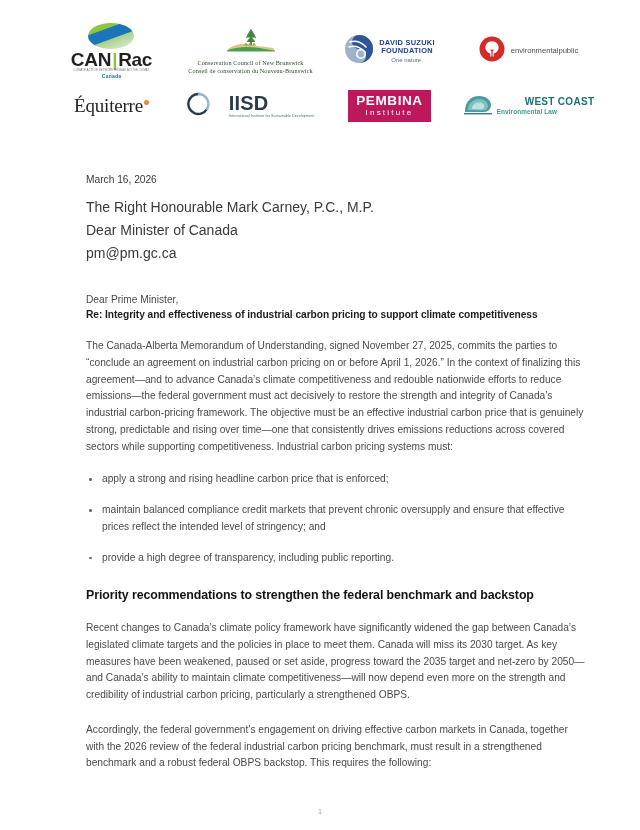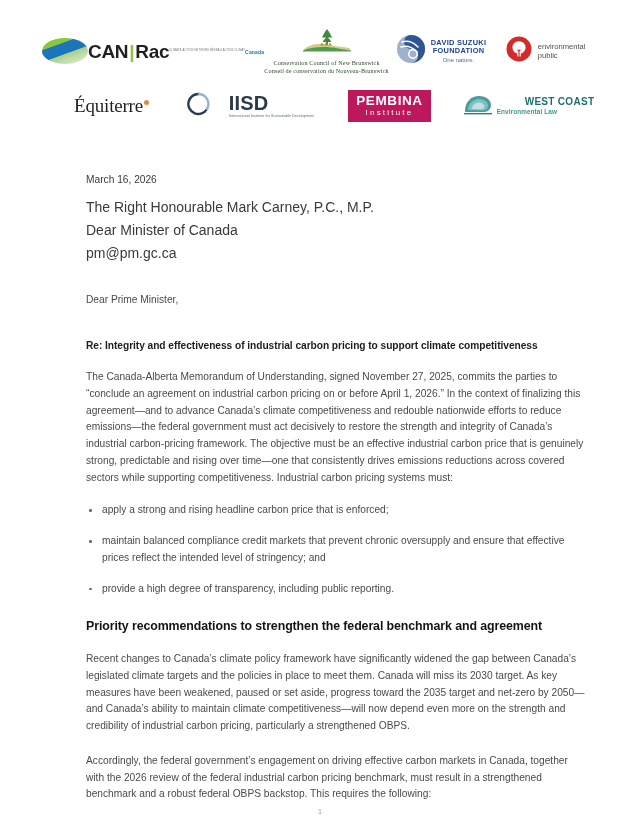--- a/index.html
+++ b/index.html
@@ -38,21 +38,21 @@
     display: flex;
     align-items: center;
     justify-content: center;
     flex: 1 1 0;
     height: 100%;
   }
 
   
   .canrac {
     display: flex;
-    flex-direction: row;
+    flex-direction: column;
     align-items: center;
     line-height: 1;
     text-align: right;
   }
   .canrac-mark {
     width: 46px;
     height: 26px;
     border-radius: 50%;
     background: linear-gradient(160deg, #8cc63e 0%, #8cc63e 28%, #1b75bb 30%, #1b75bb 56%, #a8d08d 58%, #e8f2dc 100%);
     margin-bottom: 1px;
@@ -121,21 +121,21 @@
   }
 
   
   .envdef {
     display: flex;
     align-items: center;
     gap: 6px;
   }
   .envdef-text {
     display: flex;
-    flex-direction: column;
+    flex-direction: row;
     line-height: 1.25;
     color: #4d4d4f;
     font-size: 7.6px;
   }
 
   
   .equiterre {
     position: relative;
     font-family: "Liberation Serif", serif;
     font-size: 19px;
@@ -239,21 +239,21 @@
     font-size: 14px;
     line-height: 1.62;
     color: #3a3a3c;
   }
   .salutation {
     margin-top: 30px;
     font-size: 10.2px;
     color: #4a4a4c;
   }
   .re-line {
-    margin-top: 35px;
+    margin-top: 4px;
     font-size: 10.2px;
     font-weight: bold;
     color: #1d1d1f;
     letter-spacing: -0.05px;
   }
   .para {
     margin-top: 18px;
     font-size: 10.2px;
     line-height: 1.64;
     color: #4a4a4c;
@@ -440,21 +440,21 @@
     <div class="re-line">Re: Integrity and effectiveness of industrial carbon pricing to support climate competitiveness</div>
 
     <div class="para">The Canada-Alberta Memorandum of Understanding, signed November 27, 2025, commits the parties to “conclude an agreement on industrial carbon pricing on or before April 1, 2026.” In the context of finalizing this agreement—and to advance Canada’s climate competitiveness and redouble nationwide efforts to reduce emissions—the federal government must act decisively to restore the strength and integrity of Canada’s industrial carbon-pricing framework. The objective must be an effective industrial carbon price that is genuinely strong, predictable and rising over time—one that consistently drives emissions reductions across covered sectors while supporting competitiveness. Industrial carbon pricing systems must:</div>
 
     <ul class="bullets">
       <li>apply a strong and rising headline carbon price that is enforced;</li>
       <li>maintain balanced compliance credit markets that prevent chronic oversupply and ensure that effective prices reflect the intended level of stringency; and</li>
       <li>provide a high degree of transparency, including public reporting.</li>
     </ul>
 
-    <div class="section-heading">Priority recommendations to strengthen the federal benchmark and agreement</div>
+    <div class="section-heading">Priority recommendations to strengthen the federal benchmark and backstop</div>
 
     <div class="para">Recent changes to Canada’s climate policy framework have significantly widened the gap between Canada’s legislated climate targets and the policies in place to meet them. Canada will miss its 2030 target. As key measures have been weakened, paused or set aside, progress toward the 2035 target and net-zero by 2050—and Canada’s ability to maintain climate competitiveness—will now depend even more on the strength and credibility of industrial carbon pricing, particularly a strengthened OBPS.</div>
 
     <div class="para">Accordingly, the federal government’s engagement on driving effective carbon markets in Canada, together with the 2026 review of the federal industrial carbon pricing benchmark, must result in a strengthened benchmark and a robust federal OBPS backstop. This requires the following:</div>
 
   </div>
 
   <div class="page-number">1</div>
 
 </div>

